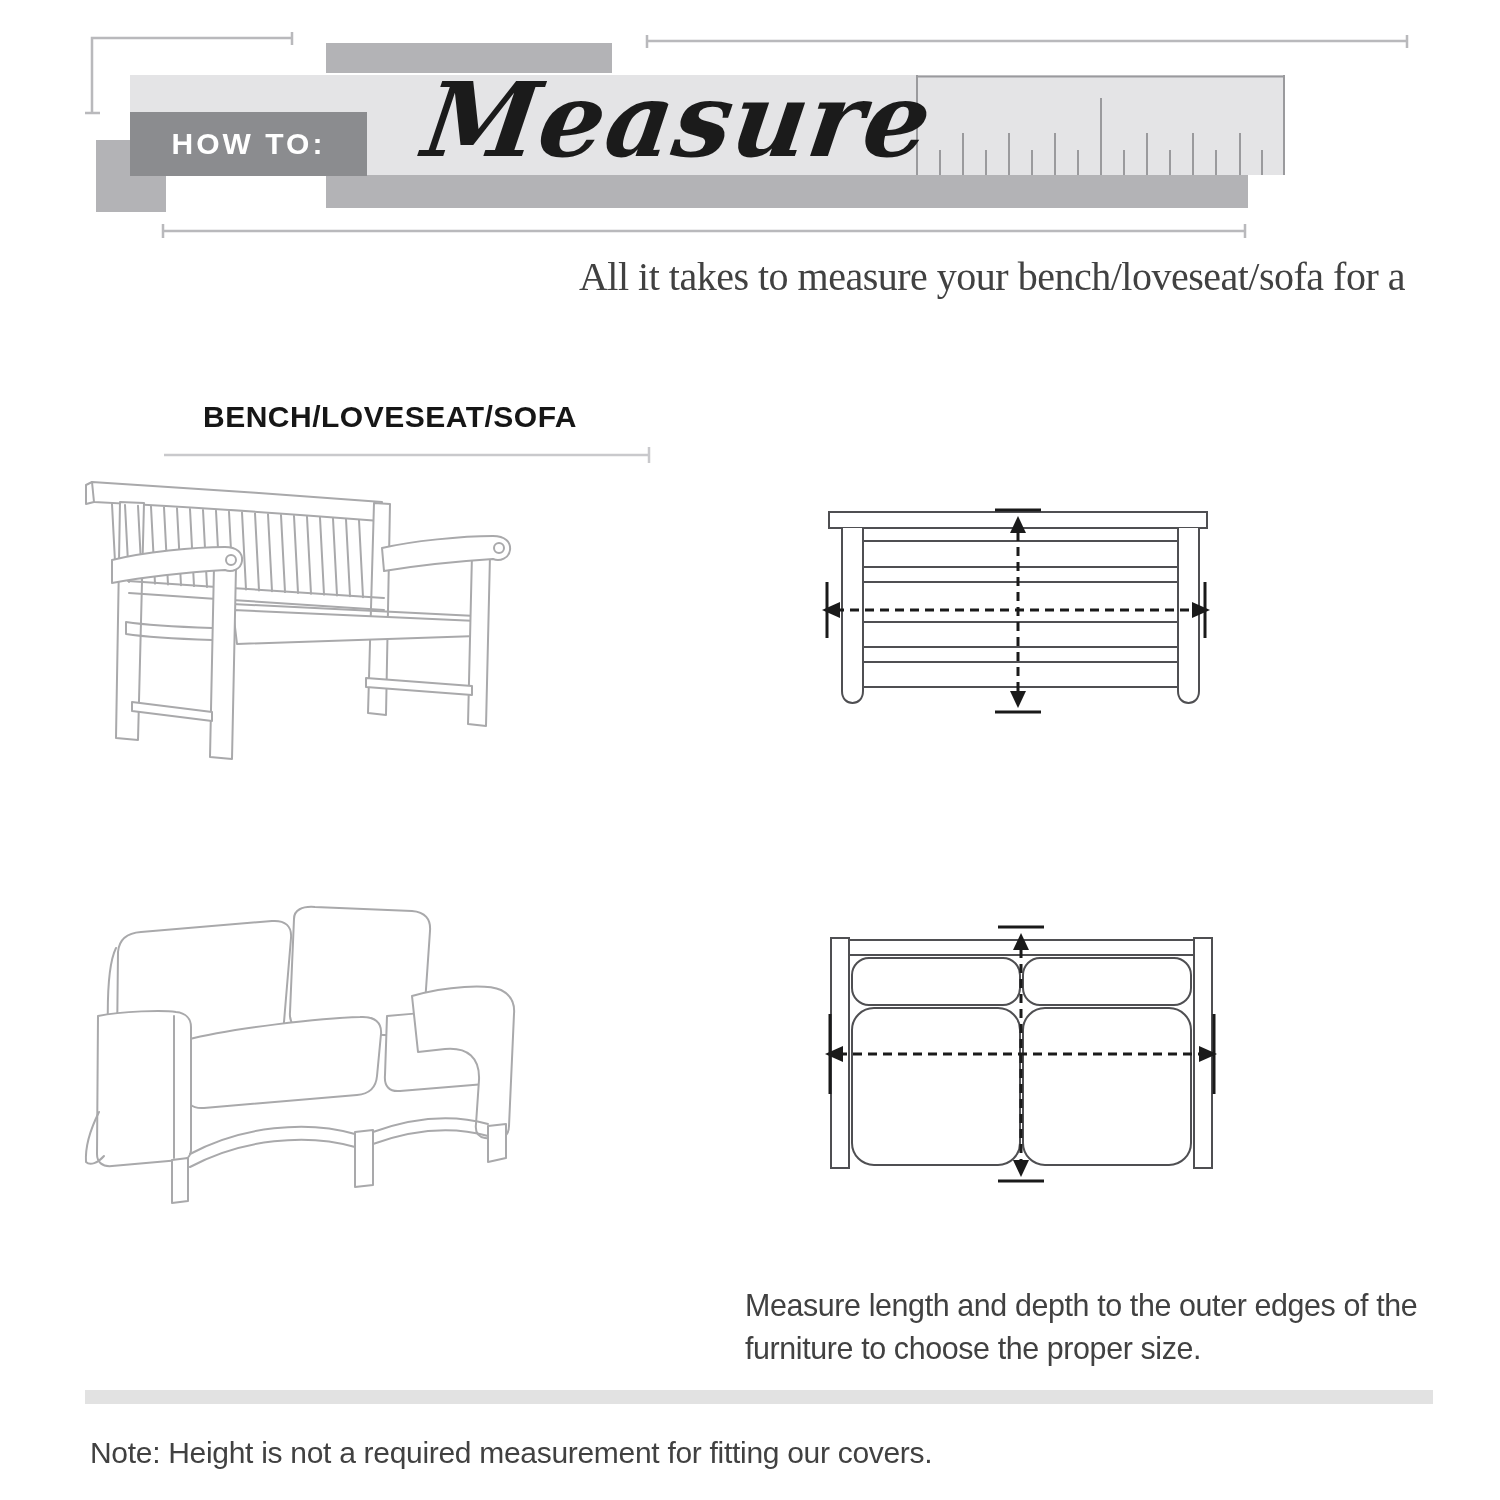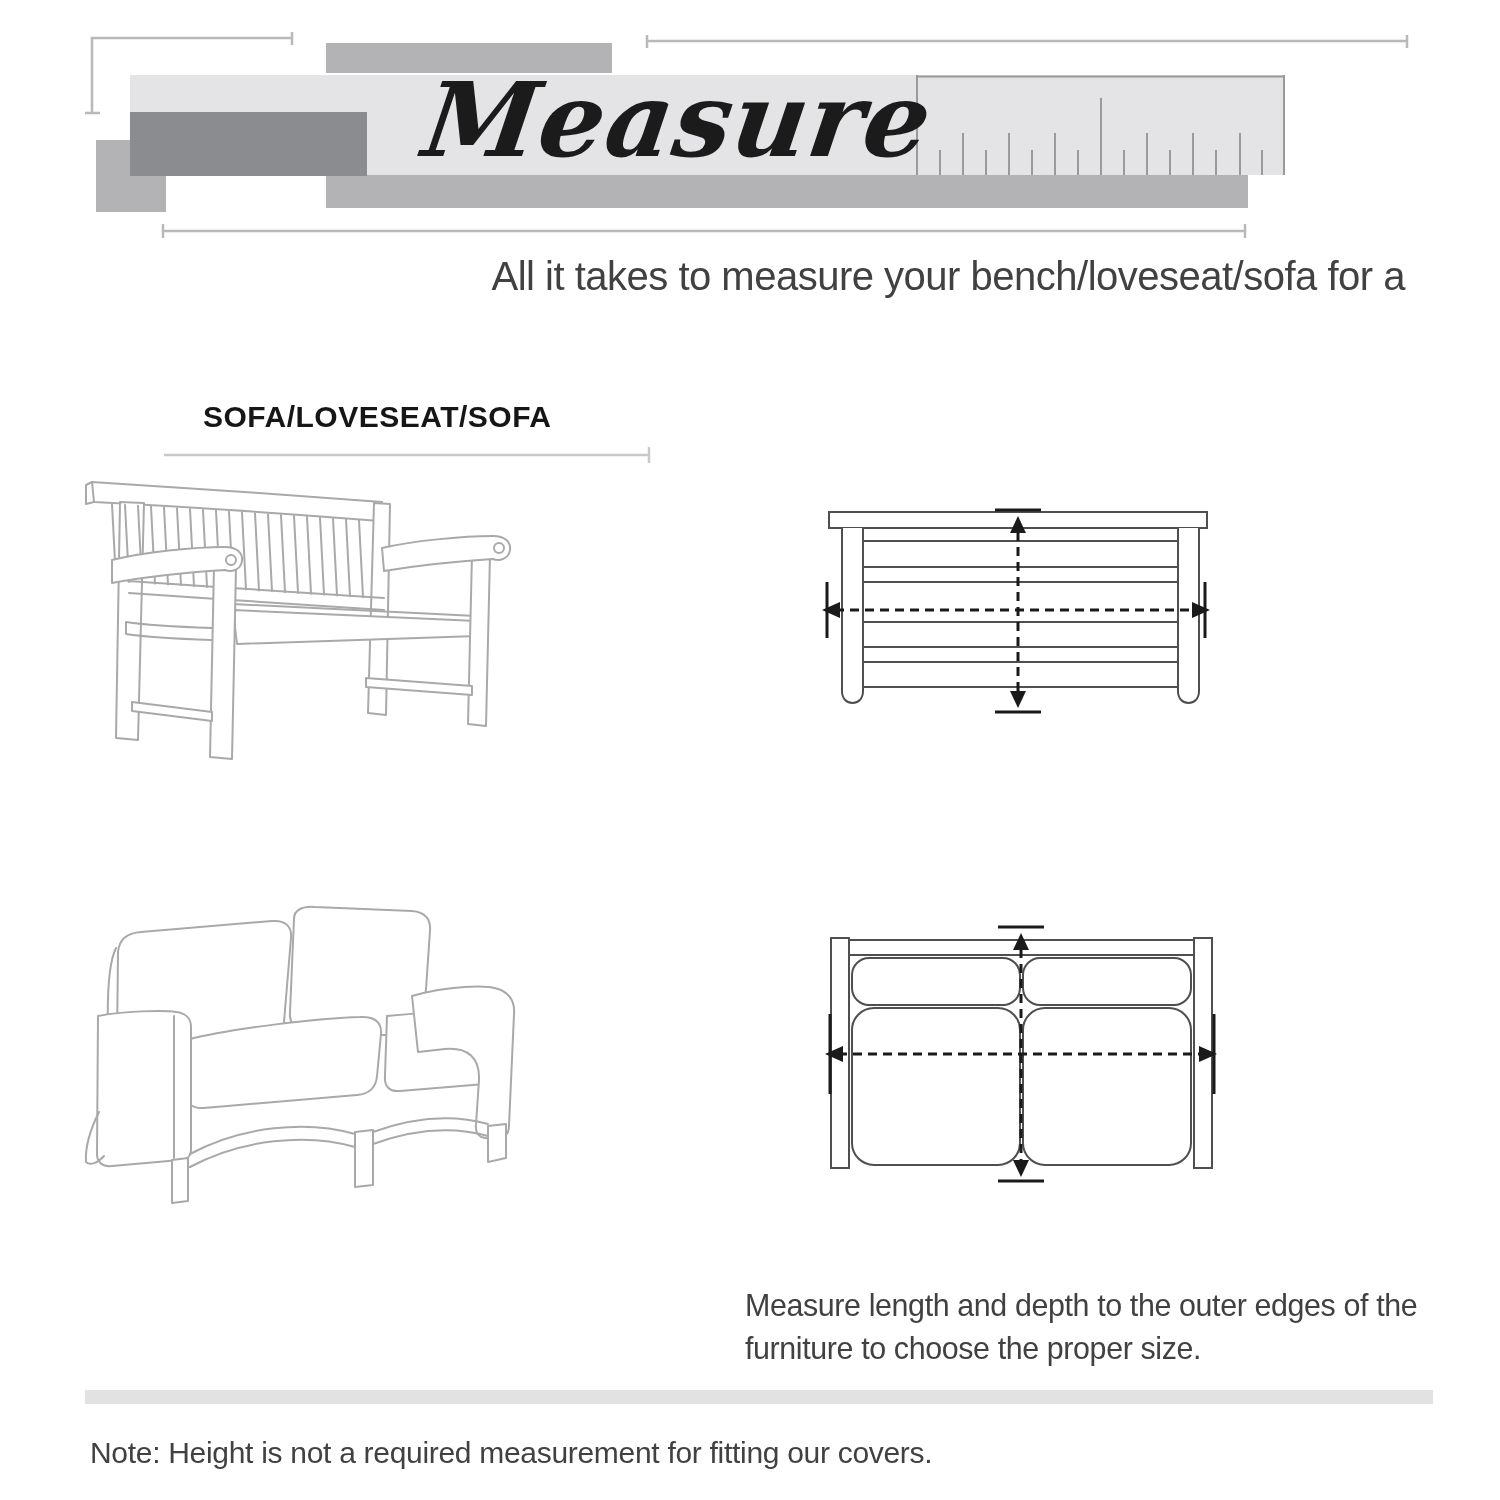--- a/index.html
+++ b/index.html
@@ -10,34 +10,34 @@
   
   .header-art{position:absolute;left:0;top:0;}
   .fill-light{fill:var(--band-light);}
   .fill-med{fill:var(--band-medium);}
   .fill-dark{fill:var(--box-dark);}
   .ruler path{stroke:var(--ruler-gray);stroke-width:2;fill:none;}
   .bracket path{stroke:var(--bracket-gray);stroke-width:2.5;fill:none;}
   .how-to{
     position:absolute;left:130px;top:112px;width:237px;height:64px;
     display:flex;align-items:center;justify-content:center;
-    color:#ffffff;font-weight:bold;font-size:30px;letter-spacing:3px;margin-top:44px;
+    color:#ffffff;font-weight:bold;font-size:30px;letter-spacing:3px;
   }
   .script-title{
     position:absolute;left:418px;top:68px;
     font-family:"DejaVu Serif", serif;font-style:italic;font-weight:bold;
     font-size:103px;color:var(--title-black);
     transform:skewX(-8deg);transform-origin:left bottom;letter-spacing:1px;
     line-height:1;
   }
   
   .intro{
     position:absolute;right:95px;top:252px;text-align:right;
     font-size:40px;line-height:49px;color:var(--text-dark);
-    letter-spacing:-0.5px;font-weight:300;
+    letter-spacing:-0.5px;font-weight:300;font-family:Liberation Serif, serif;
   }
   .section-label{
     position:absolute;left:203px;top:400px;
     font-size:30px;font-weight:bold;color:var(--heading-black);letter-spacing:0.5px;
   }
   .section-line{position:absolute;left:160px;top:444px;}
   .section-line path{stroke:var(--rule-light);stroke-width:2.5;fill:none;}
   .instruction{
     position:absolute;left:745px;top:1284px;
     font-size:32px;line-height:43px;color:var(--text-dark);
@@ -87,21 +87,21 @@
   </g>
 </svg>
 
 <div class="how-to">HOW TO:</div>
 <div class="script-title">Measure</div>
 
 <div class="intro">
   <div>All it takes to measure your bench/loveseat/sofa for a</div>
 </div>
 
-<div class="section-label">SOFA/LOVESEAT/SOFA</div>
+<div class="section-label">BENCH/LOVESEAT/SOFA</div>
 <svg class="section-line" width="500" height="22" viewBox="0 0 500 22">
   <path d="M4,11 H489 M489,3 V19"></path>
 </svg>
 
 <svg class="art" style="left:82px;top:476px;" width="440" height="300" viewBox="0 0 440 300">
   <g>
     <path class="wfill" d="M10,6 C90,11 210,19 300,26 L298,45 C210,38 90,30 12,26 Z"></path>
     <path d="M10,6 L4,9 L4,28 L12,26"></path>
     <path class="wfill" d="M38,26 L34,262 L56,264 L62,27 Z"></path>
     <path class="wfill" d="M292,27 L286,237 L304,239 L308,28 Z"></path>

